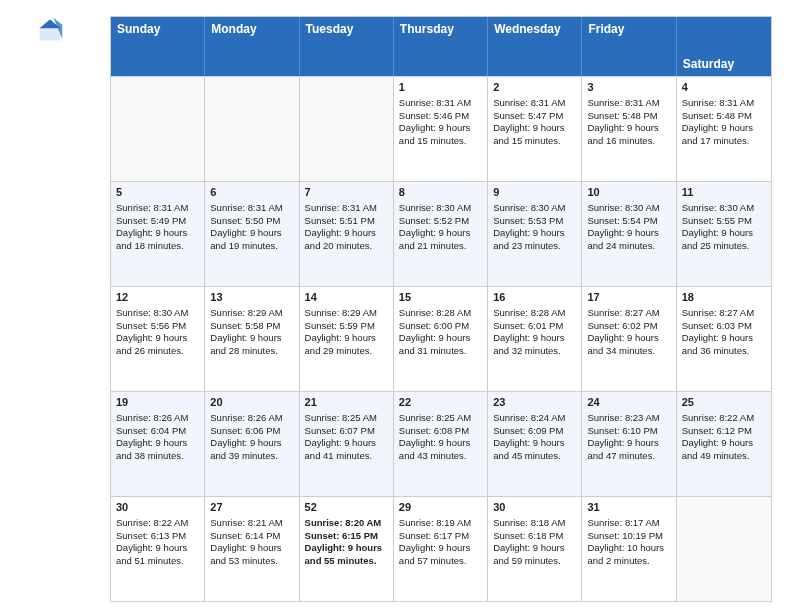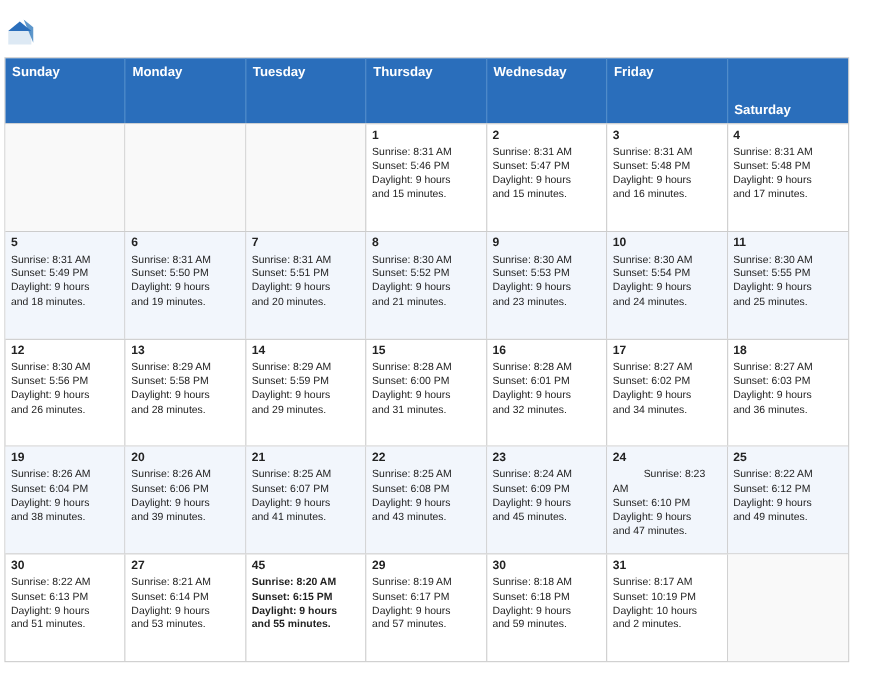--- a/index.html
+++ b/index.html
@@ -6,23 +6,24 @@
     body {
       font-family: Arial, sans-serif;
       background: #fff;
       width: 792px;
       height: 612px;
       overflow: hidden;
     }
     .page {
       width: 792px;
       height: 612px;
-      padding: 16px 20px 10px 4px;
-      display: flex;
-      flex-direction: column;
+      padding: 16px 20px 10px 36px;
+      display: flex;
+      flex-direction: row;
+      gap: 42px;
     }
     .header {
       display: flex;
       justify-content: space-between;
       align-items: flex-start;
       margin-bottom: 8px;
     }
     .logo {
       display: flex;
       align-items: center;
@@ -239,39 +240,39 @@
 Daylight: 9 hours
 and 41 minutes.</span></div>
           <div class="cal-cell"><span class="cal-day-num">22</span><span style="white-space: pre-line;">Sunrise: 8:25 AM
 Sunset: 6:08 PM
 Daylight: 9 hours
 and 43 minutes.</span></div>
           <div class="cal-cell"><span class="cal-day-num">23</span><span style="white-space: pre-line;">Sunrise: 8:24 AM
 Sunset: 6:09 PM
 Daylight: 9 hours
 and 45 minutes.</span></div>
-          <div class="cal-cell"><span class="cal-day-num">24</span><span style="white-space: pre-line; margin-left: 28px;">Sunrise: 8:23 AM
+          <div class="cal-cell"><span class="cal-day-num">24</span><span style="white-space: pre-line;">Sunrise: 8:23 AM
 Sunset: 6:10 PM
 Daylight: 9 hours
 and 47 minutes.</span></div>
           <div class="cal-cell"><span class="cal-day-num">25</span><span style="white-space: pre-line;">Sunrise: 8:22 AM
 Sunset: 6:12 PM
 Daylight: 9 hours
 and 49 minutes.</span></div>
         </div>
         <div class="cal-week">
           <div class="cal-cell"><span class="cal-day-num">30</span><span style="white-space: pre-line;">Sunrise: 8:22 AM
 Sunset: 6:13 PM
 Daylight: 9 hours
 and 51 minutes.</span></div>
           <div class="cal-cell"><span class="cal-day-num">27</span><span style="white-space: pre-line; margin-top: 20px;">Sunrise: 8:21 AM
 Sunset: 6:14 PM
 Daylight: 9 hours
 and 53 minutes.</span></div>
-          <div class="cal-cell"><span class="cal-day-num">45</span><span style="white-space: pre-line; font-weight: bold;">Sunrise: 8:20 AM
+          <div class="cal-cell"><span class="cal-day-num">52</span><span style="white-space: pre-line; font-weight: bold;">Sunrise: 8:20 AM
 Sunset: 6:15 PM
 Daylight: 9 hours
 and 55 minutes.</span></div>
           <div class="cal-cell"><span class="cal-day-num">29</span><span style="white-space: pre-line;">Sunrise: 8:19 AM
 Sunset: 6:17 PM
 Daylight: 9 hours
 and 57 minutes.</span></div>
           <div class="cal-cell"><span class="cal-day-num">30</span><span style="white-space: pre-line;">Sunrise: 8:18 AM
 Sunset: 6:18 PM
 Daylight: 9 hours

